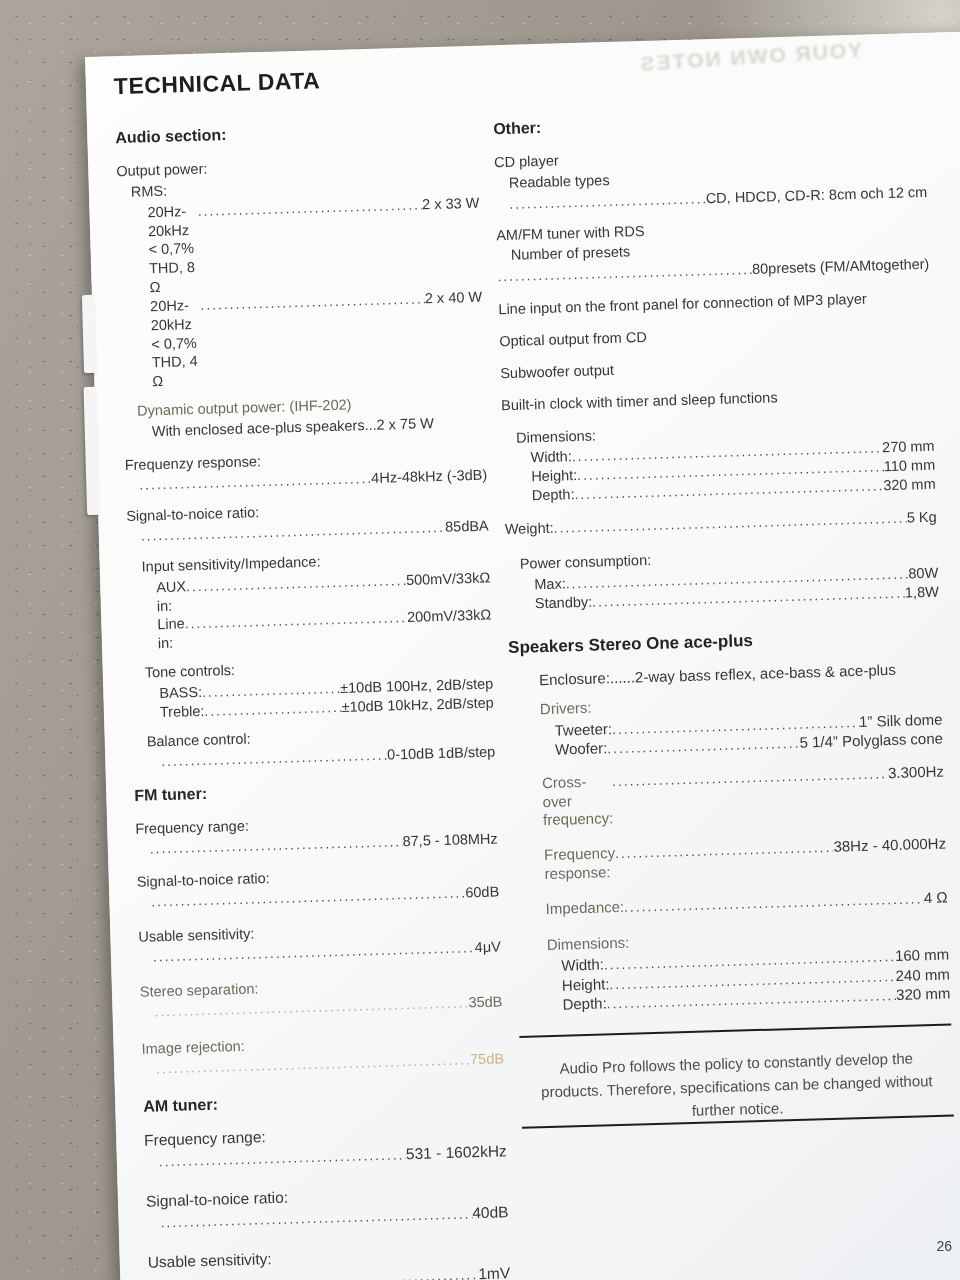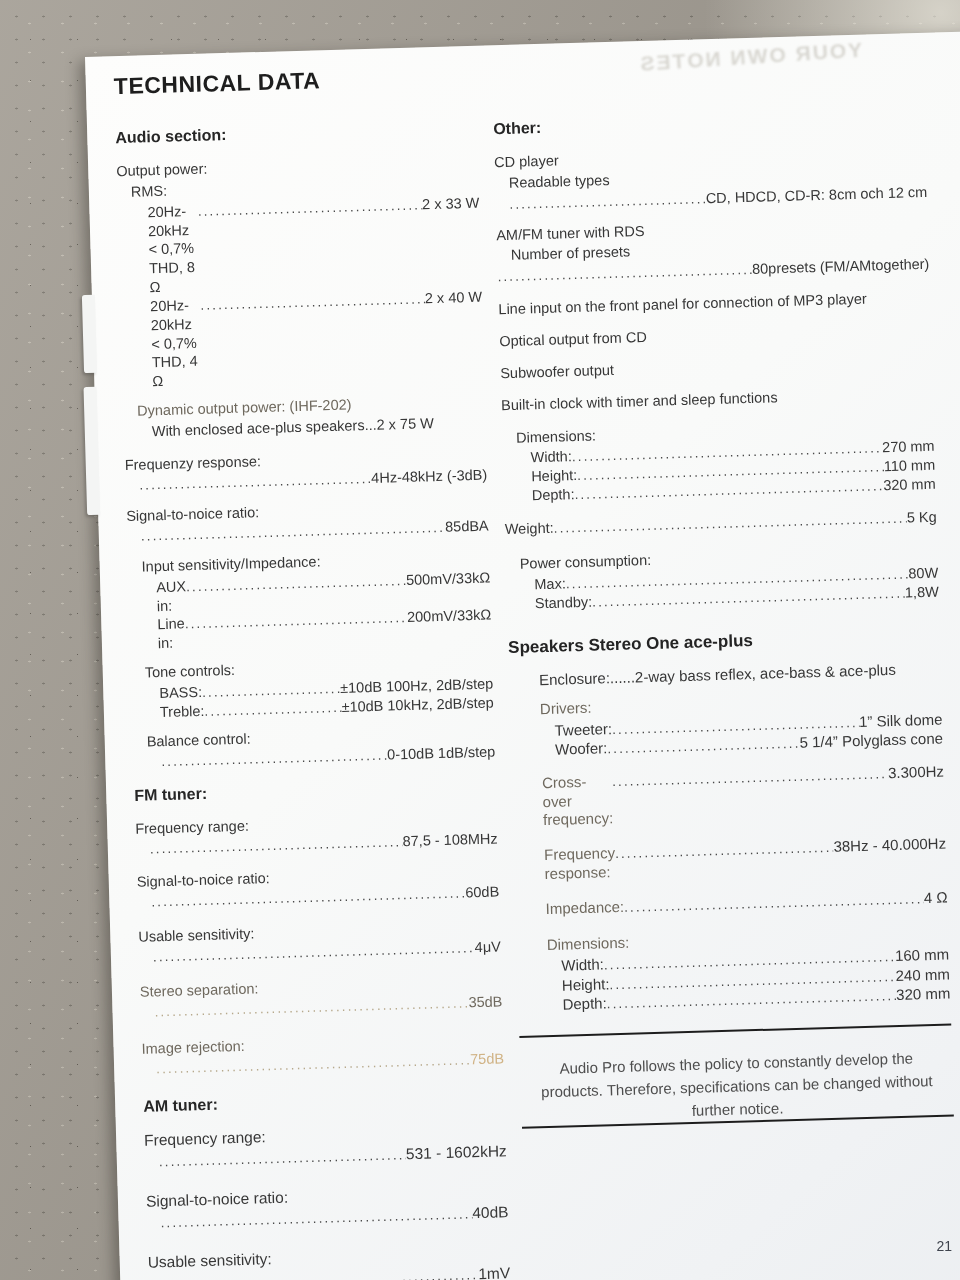--- a/index.html
+++ b/index.html
@@ -336,13 +336,13 @@
         </div>
       </div>
     </div>
 
     <div class="rule mb20"></div>
     <div class="note mb18">Audio Pro follows the policy to constantly develop the products. Therefore, specifications can be changed without further notice.</div>
     <div class="rule"></div>
   </div>
 </div>
 
-<div class="pagenum">21</div>
+<div class="pagenum">26</div>
 
 </body></html>

